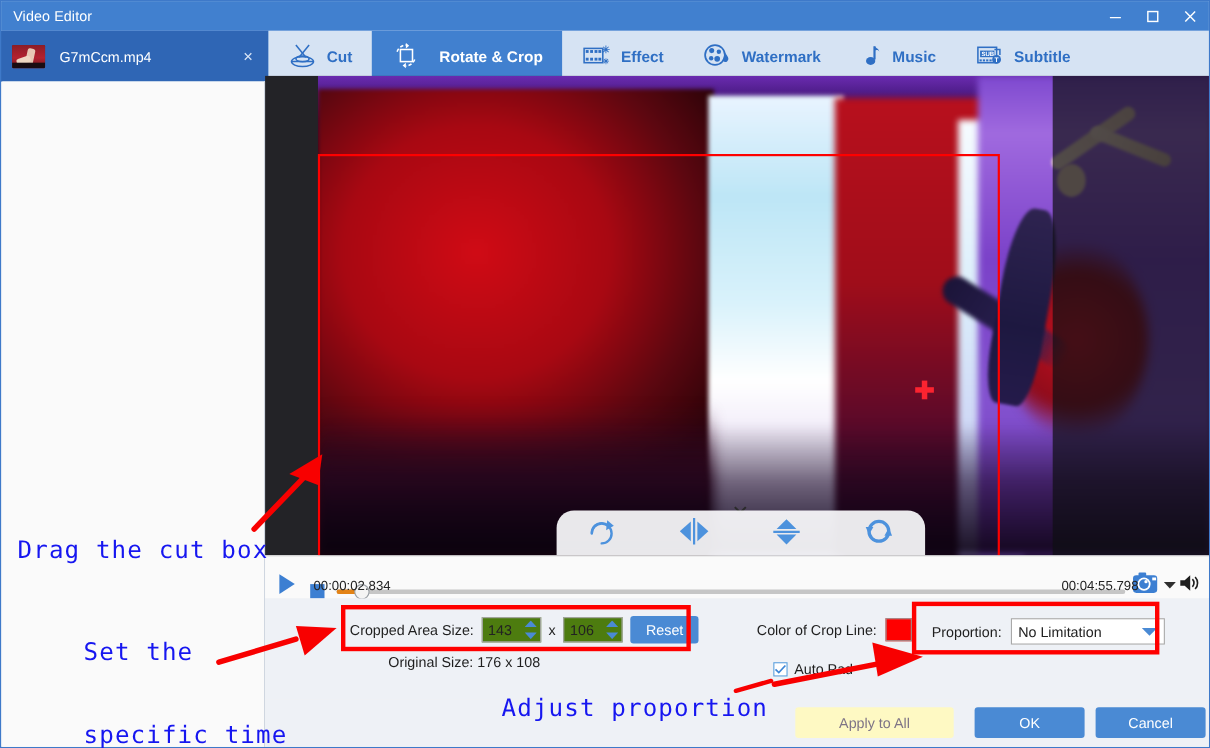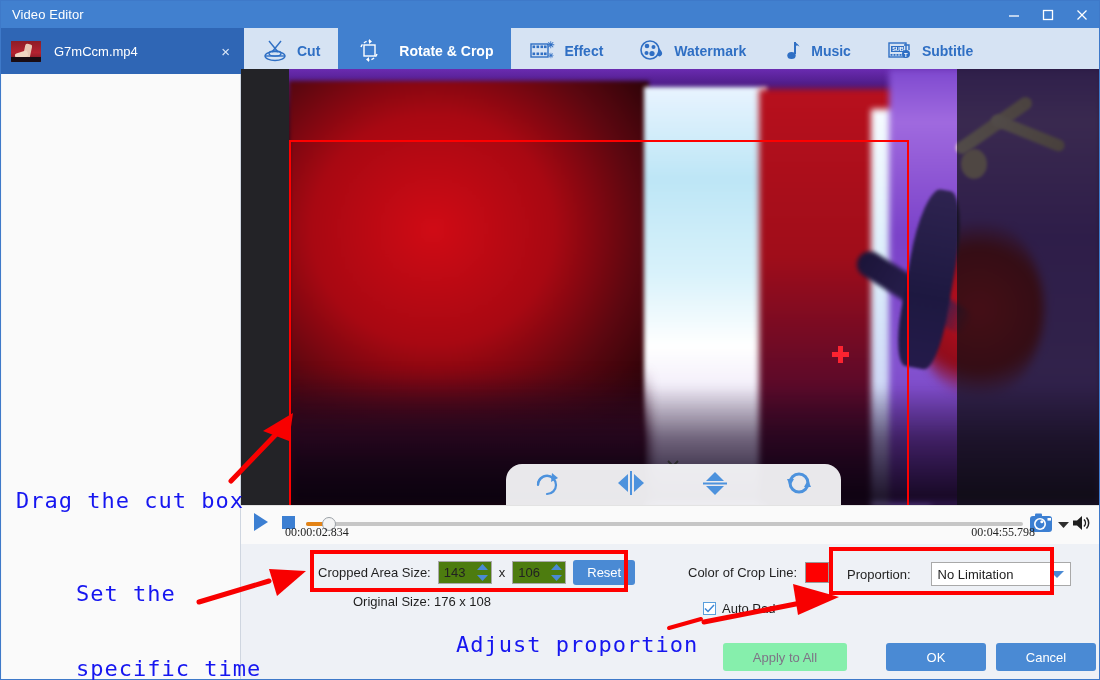--- a/index.html
+++ b/index.html
@@ -175,21 +175,21 @@
   .rotchevron {
     position:absolute; left:424px; top:388px; width:16px; height:11px;
     color:#2b2b2b;
   }
 
   
   .playerbar {
     position:absolute; left:240px; top:504px; width:858px; height:39px;
     background:#fafafa;
     border-top:1px solid #e3e3e3;
-    display:flex; align-items:flex-start;font-family:Liberation Serif, serif;
+    display:flex; align-items:flex-end;
   }
   .pb-play { margin:6px 0 0 11px; cursor:pointer; }
   .pb-stop { margin:10px 0 0 12px; width:13px; height:13px; background:#3c7fd2; cursor:pointer;}
   .seekwrap { position:relative; margin:12px 0 0 11px; flex:1; height:12px; }
   .seektrack { position:absolute; left:0; top:4px; width:100%; height:4px; background:#c6c6c6; border-radius:2px; }
   .seekfill  { position:absolute; left:0; top:4px; width:22px; height:4px; background:#e38316; border-radius:2px; }
   .seekknob  { position:absolute; left:16px; top:-1px; width:14px; height:14px;
                border-radius:50%; background:#f4f4f4; border:1px solid #9aa0a6; cursor:pointer; }
   .tstart { position:absolute; left:44px; top:19px; font-size:12px; color:#232323;}
   .tend { position:absolute; right:64px; top:19px; font-size:12px; color:#232323;}
@@ -209,37 +209,37 @@
   .spin { position:absolute; right:3px; top:2px; width:11px; height:17px;
           display:flex; flex-direction:column; justify-content:space-between; cursor:pointer;}
   .btn-reset {
     height:25px; min-width:62px; background:#4a8ad4; color:#fff; font-size:13px;
     border:none; border-radius:3px; cursor:pointer; padding:0 12px;
   }
   .origsize { position:absolute; left:112px; top:50px; font-size:13px; color:#1f1f1f; }
 
   .cropcolorrow { position:absolute; left:447px; top:18px; display:flex; align-items:center; gap:8px; }
   .colorswatch { width:24px; height:21px; border:1px solid #9a9a9a; cursor:pointer; }
-  .propgroup { position:absolute; left:606px; top:18px; display:flex; align-items:center; gap:20px; }
+  .propgroup { position:absolute; left:606px; top:18px; display:flex; align-items:center; gap:8px; }
   .selectbox {
     width:140px; height:24px; background:#fff; border:1px solid #a9a9a9;
     display:flex; align-items:center; padding:0 6px; font-size:13px; cursor:pointer;
   }
   .selectbox .caret { margin-left:auto; }
   .autopadrow { position:absolute; left:462px; top:57px; display:flex; align-items:center; gap:6px; }
   .cbox { width:13px; height:13px; border:1px solid #5a9fdc; background:#fff;
           display:flex; align-items:center; justify-content:center; cursor:pointer;}
 
   
   .footer { position:absolute; left:240px; top:635px; width:858px; height:43px; background:#eef1f6; }
   .btn {
     position:absolute; top:7px; height:28px; border:none; border-radius:3px;
     font-size:13px; cursor:pointer;
   }
-  .btn-apply { left:482px; width:124px; background:#86efac; color:#7e7486; }
+  .btn-apply { left:482px; width:144px; background:#fef9c3; color:#7e7486; }
   .btn-ok { left:645px; width:100px; background:#4a8ad4; color:#fff; }
   .btn-cancel { left:755px; width:100px; background:#4a8ad4; color:#fff; }
 
   
   .leftpane {
     position:absolute; left:1px; top:73px; width:239px; height:605px; background:#fafafa;
     border-right:1px solid #cfd6e0;
   }
 
   

